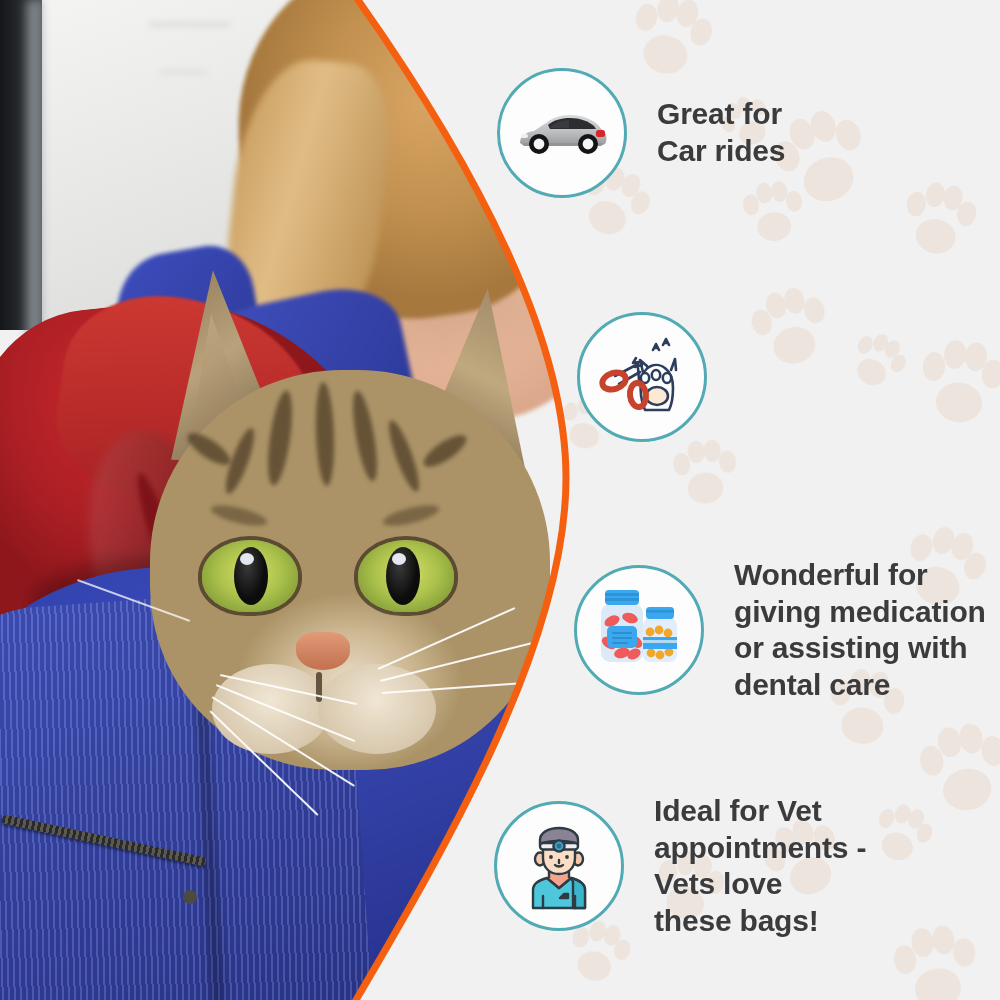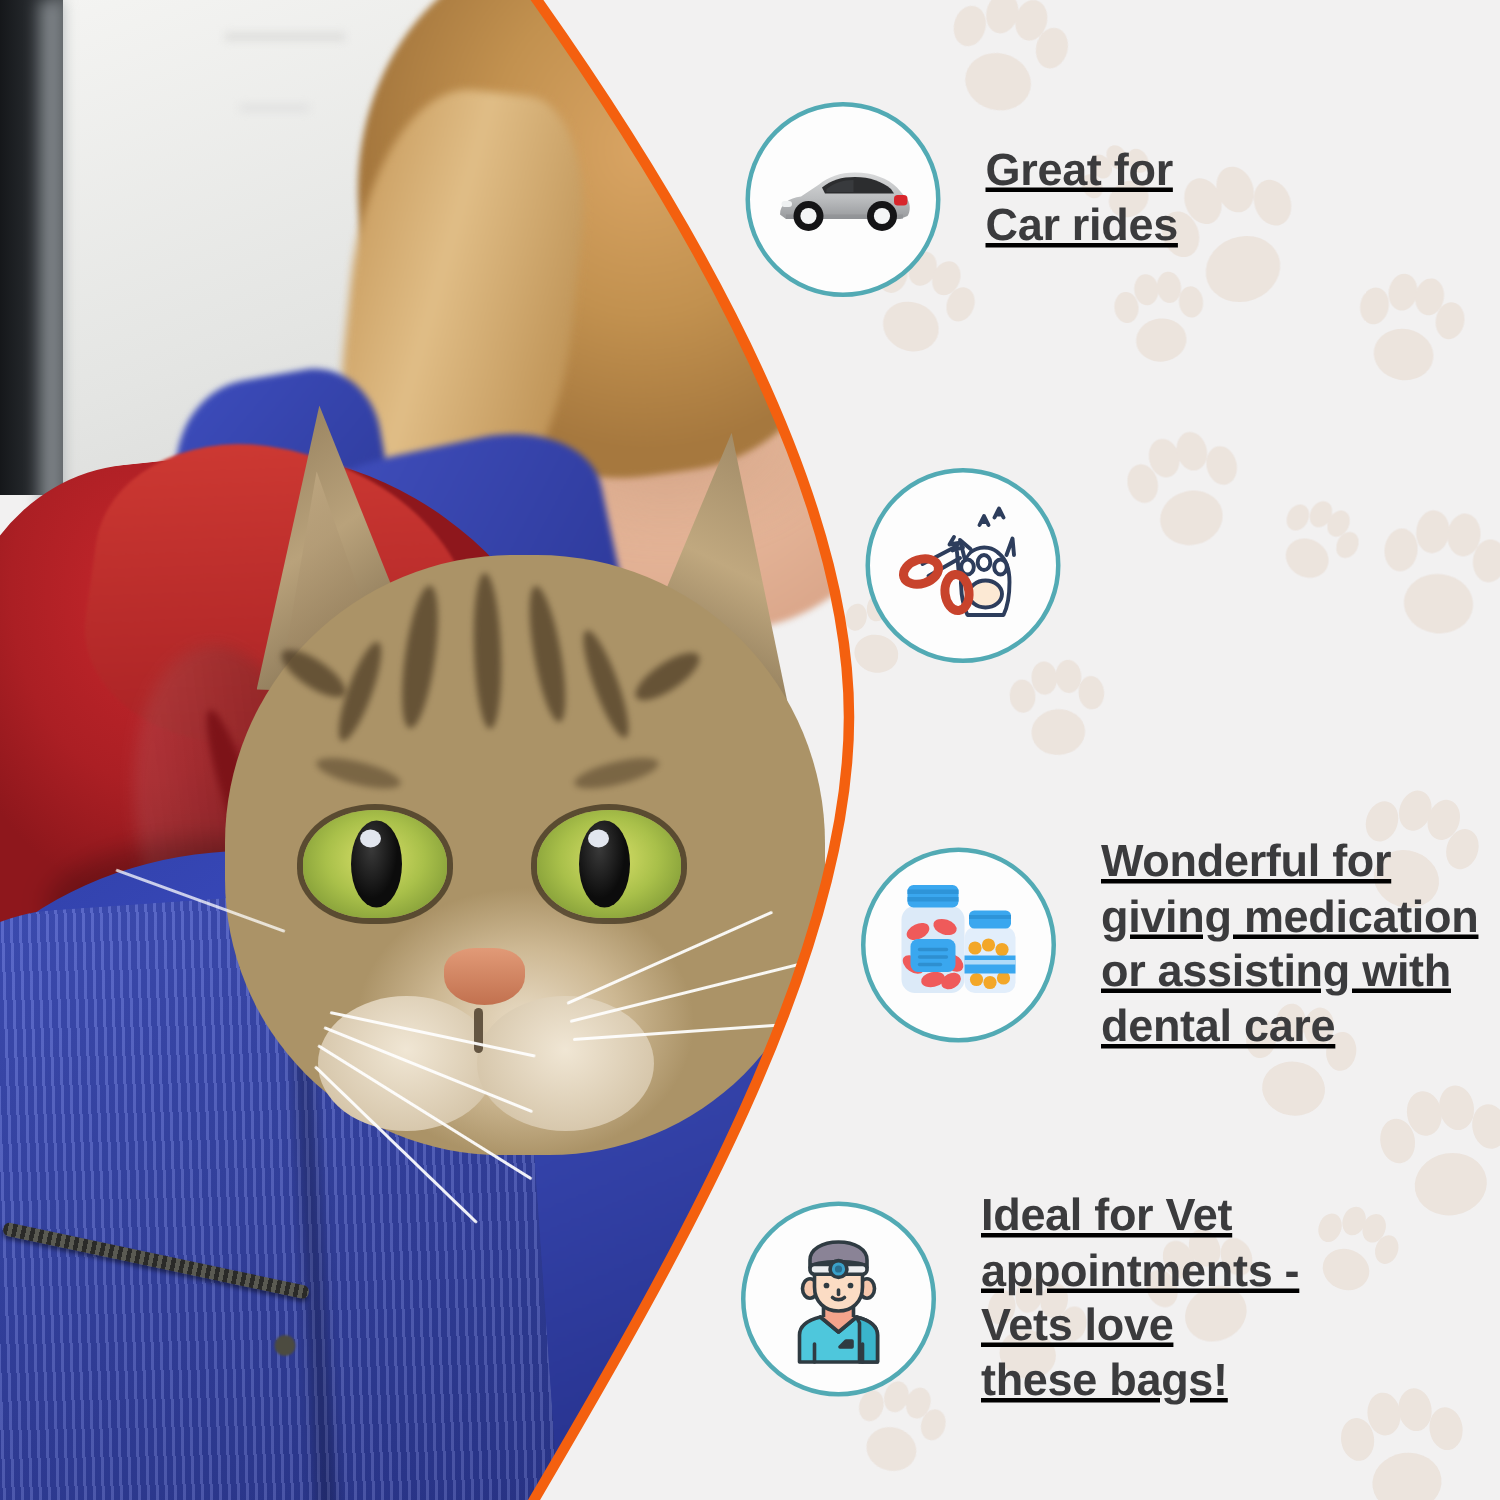--- a/index.html
+++ b/index.html
@@ -252,21 +252,20 @@
   
   #features {
     position:absolute; left:0; top:0;
     width:1000px; height:1000px;
     z-index:4;
   }
   .feature {
     position:absolute;
     display:flex;
     align-items:center;
-    text-decoration:underline;
   }
   .feature-icon-circle {
     width:130px; height:130px;
     flex:0 0 130px;
     border-radius:50%;
     background:#fdfdfd;
     border:3px solid #52aab4;
     display:flex; align-items:center; justify-content:center;
     overflow:hidden;
   }

